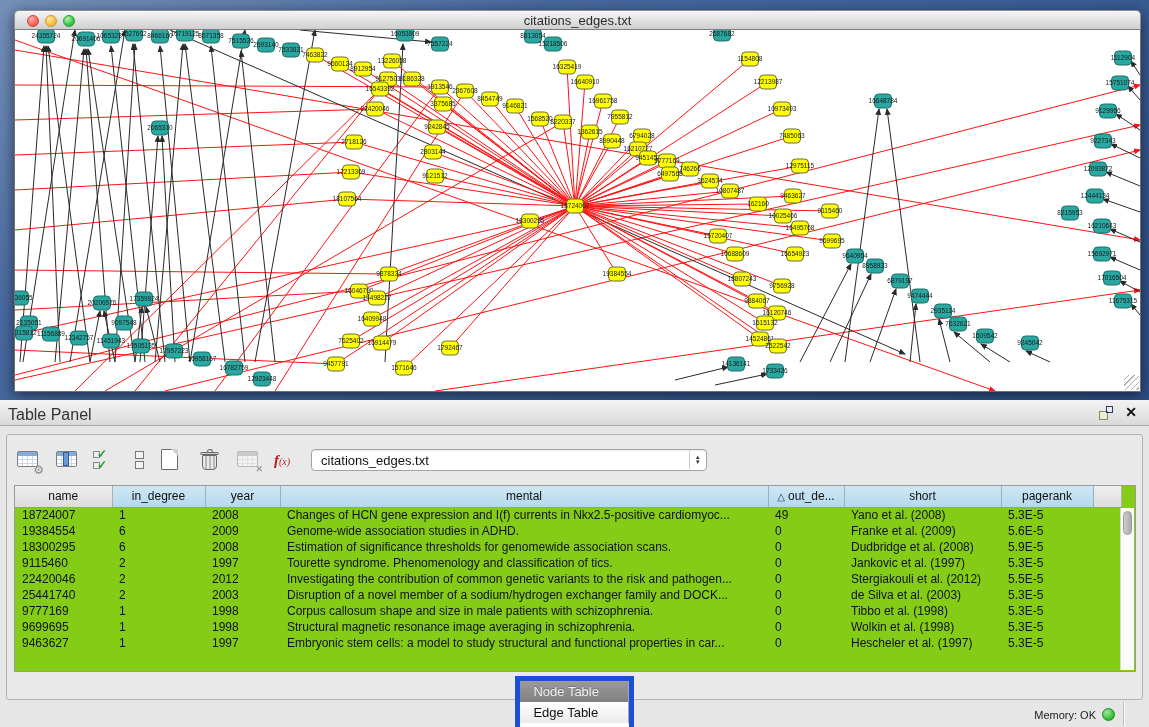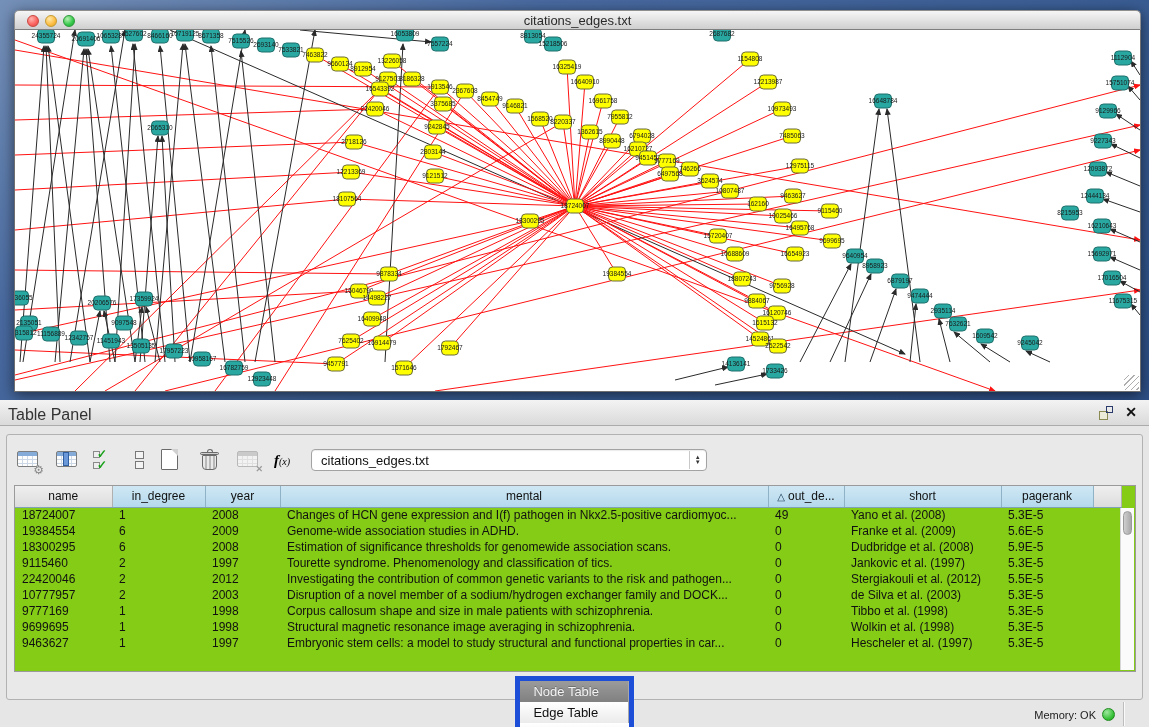--- a/index.html
+++ b/index.html
@@ -56,21 +56,21 @@
   .sq-icn { display:flex; flex-direction:column; gap:2px; align-items:center; justify-content:center; height:26px; width:14px; }
   .sq-icn div { width:9px; height:8px; border:1px solid #777; background:#f3f3f3; }
   .page-icn { position:absolute; left:4px; top:2px; width:17px; height:21px; background:#fff; border:1px solid #6a6a6a; border-radius:1px; }
   .page-icn::after { content:""; position:absolute; right:-1px; top:-1px; border-style:solid; border-width:0 7px 7px 0; border-color:transparent #d0d0d0 transparent transparent; }
   .trash-body { position:absolute; left:6px; top:8px; width:15px; height:15px; border:1px solid #6a6a6a; border-radius:1px 1px 4px 4px;
     background:repeating-linear-gradient(to right,#e9e9e9 0 2px,#b8b8b8 2px 4px); }
   .trash-lid { position:absolute; left:4px; top:5px; width:19px; height:3px; background:#cfcfcf; border:1px solid #6a6a6a; border-radius:2px; }
   .trash-handle { position:absolute; left:11px; top:2px; width:6px; height:4px; border:1px solid #6a6a6a; border-bottom:none; border-radius:3px 3px 0 0; }
   .disabled-tbl { opacity:.45; filter:grayscale(1); }
   .x-badge { position:absolute; right:0; bottom:-1px; font-size:9px; color:#9a9a9a; font-weight:bold; }
-  .fx-icn { font-family:"Liberation Serif", serif; font-style:italic; font-weight:bold; font-size:15px; color:#000000; width:auto; line-height:26px; }
+  .fx-icn { font-family:"Liberation Serif", serif; font-style:italic; font-weight:bold; font-size:15px; color:#b91c1c; width:auto; line-height:26px; }
   .fx-icn .paren { font-size:10px; font-weight:normal; }
 
   .tbl-select { margin-left:10px; width:396px; height:22px; background:#fff; border:1px solid #a3a3a3; border-radius:4px;
     display:flex; align-items:center; position:relative; box-shadow:inset 0 1px 1px rgba(0,0,0,.08); }
   .tbl-select .val { font-size:13px; color:#111; padding-left:9px; }
   .tbl-select .arrows { position:absolute; right:1px; top:1px; bottom:1px; width:16px; border-left:1px solid #c9c9c9;
     display:flex; flex-direction:column; align-items:center; justify-content:center; color:#333; }
   .tbl-select .arrows span { font-size:6px; line-height:5px; }
 
   
@@ -823,21 +823,21 @@
               <th>short</th>
               <th>pagerank</th>
               <th class="hdr-gray"></th>
             </tr>
           </thead>
         <tbody id="tbl-body">
             <tr>
               <td>18724007</td>
               <td>1</td>
               <td>2008</td>
-              <td>Changes of HCN gene expression and I(f) pathogen in Nkx2.5-positive cardiomyoc...</td>
+              <td>Changes of HCN gene expression and I(f) currents in Nkx2.5-positive cardiomyoc...</td>
               <td>49</td>
               <td>Yano et al. (2008)</td>
               <td>5.3E-5</td>
               <td></td>
             </tr>
             <tr>
               <td>19384554</td>
               <td>6</td>
               <td>2009</td>
               <td>Genome-wide association studies in ADHD.</td>
@@ -870,21 +870,21 @@
               <td>22420046</td>
               <td>2</td>
               <td>2012</td>
               <td>Investigating the contribution of common genetic variants to the risk and pathogen...</td>
               <td>0</td>
               <td>Stergiakouli et al. (2012)</td>
               <td>5.5E-5</td>
               <td></td>
             </tr>
             <tr>
-              <td>10777957</td>
+              <td>25441740</td>
               <td>2</td>
               <td>2003</td>
               <td>Disruption of a novel member of a sodium/hydrogen exchanger family and DOCK...</td>
               <td>0</td>
               <td>de Silva et al. (2003)</td>
               <td>5.3E-5</td>
               <td></td>
             </tr>
             <tr>
               <td>9777169</td>

